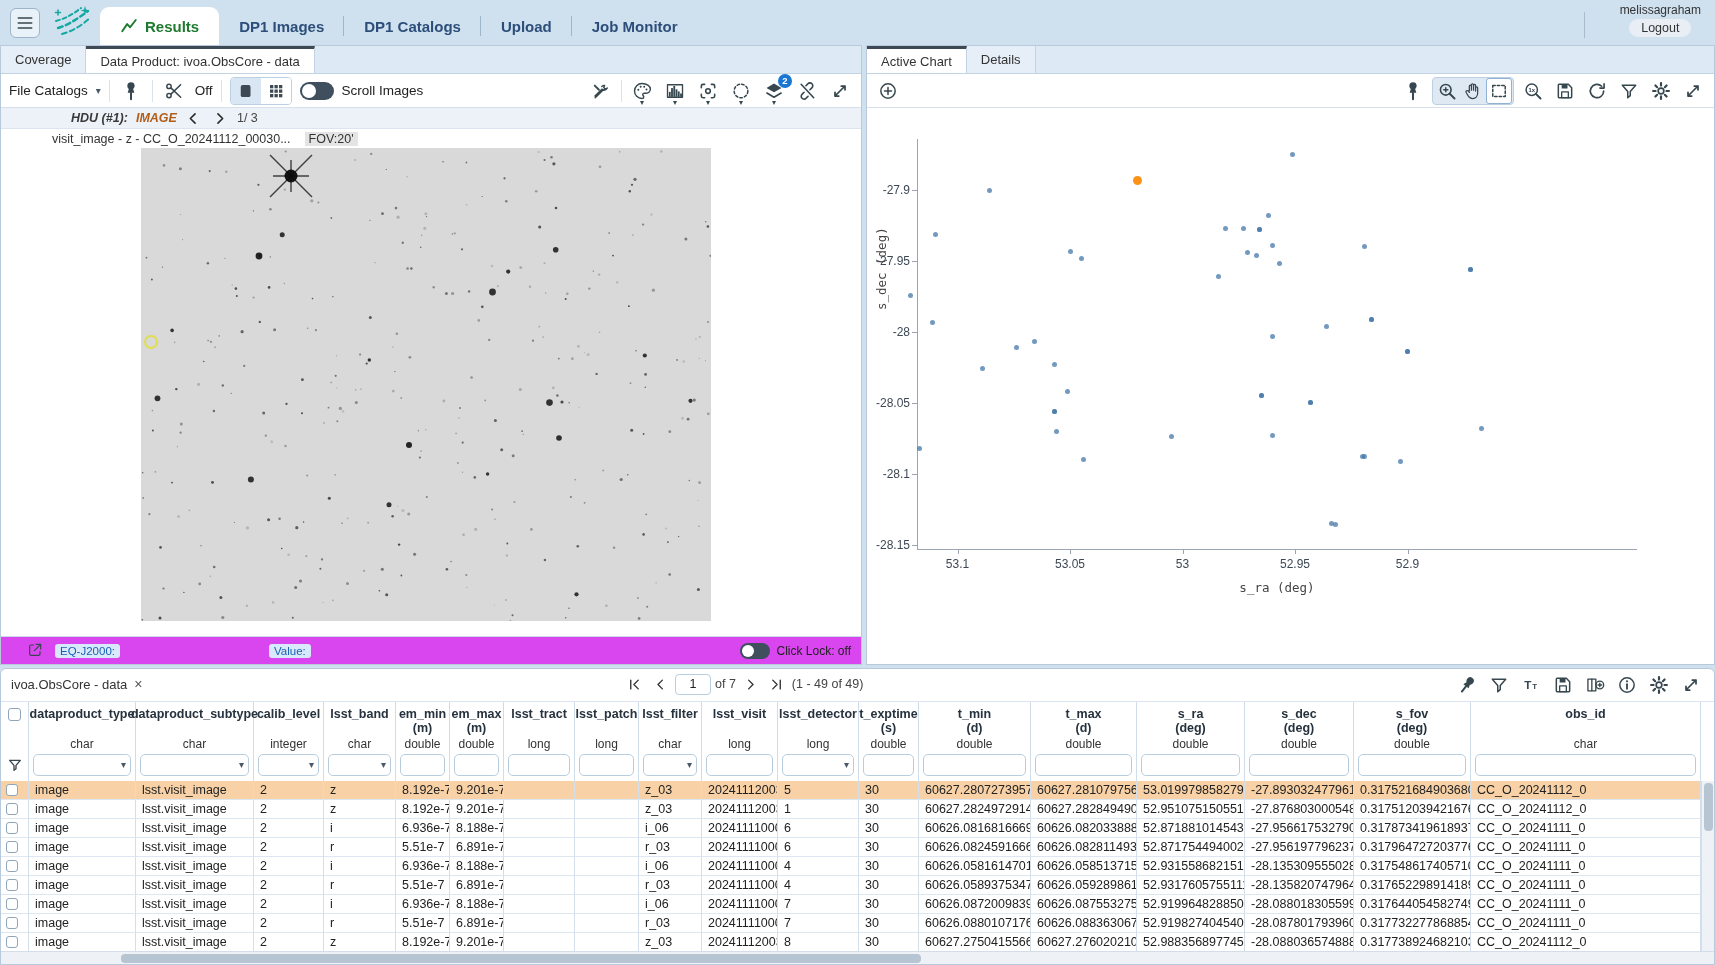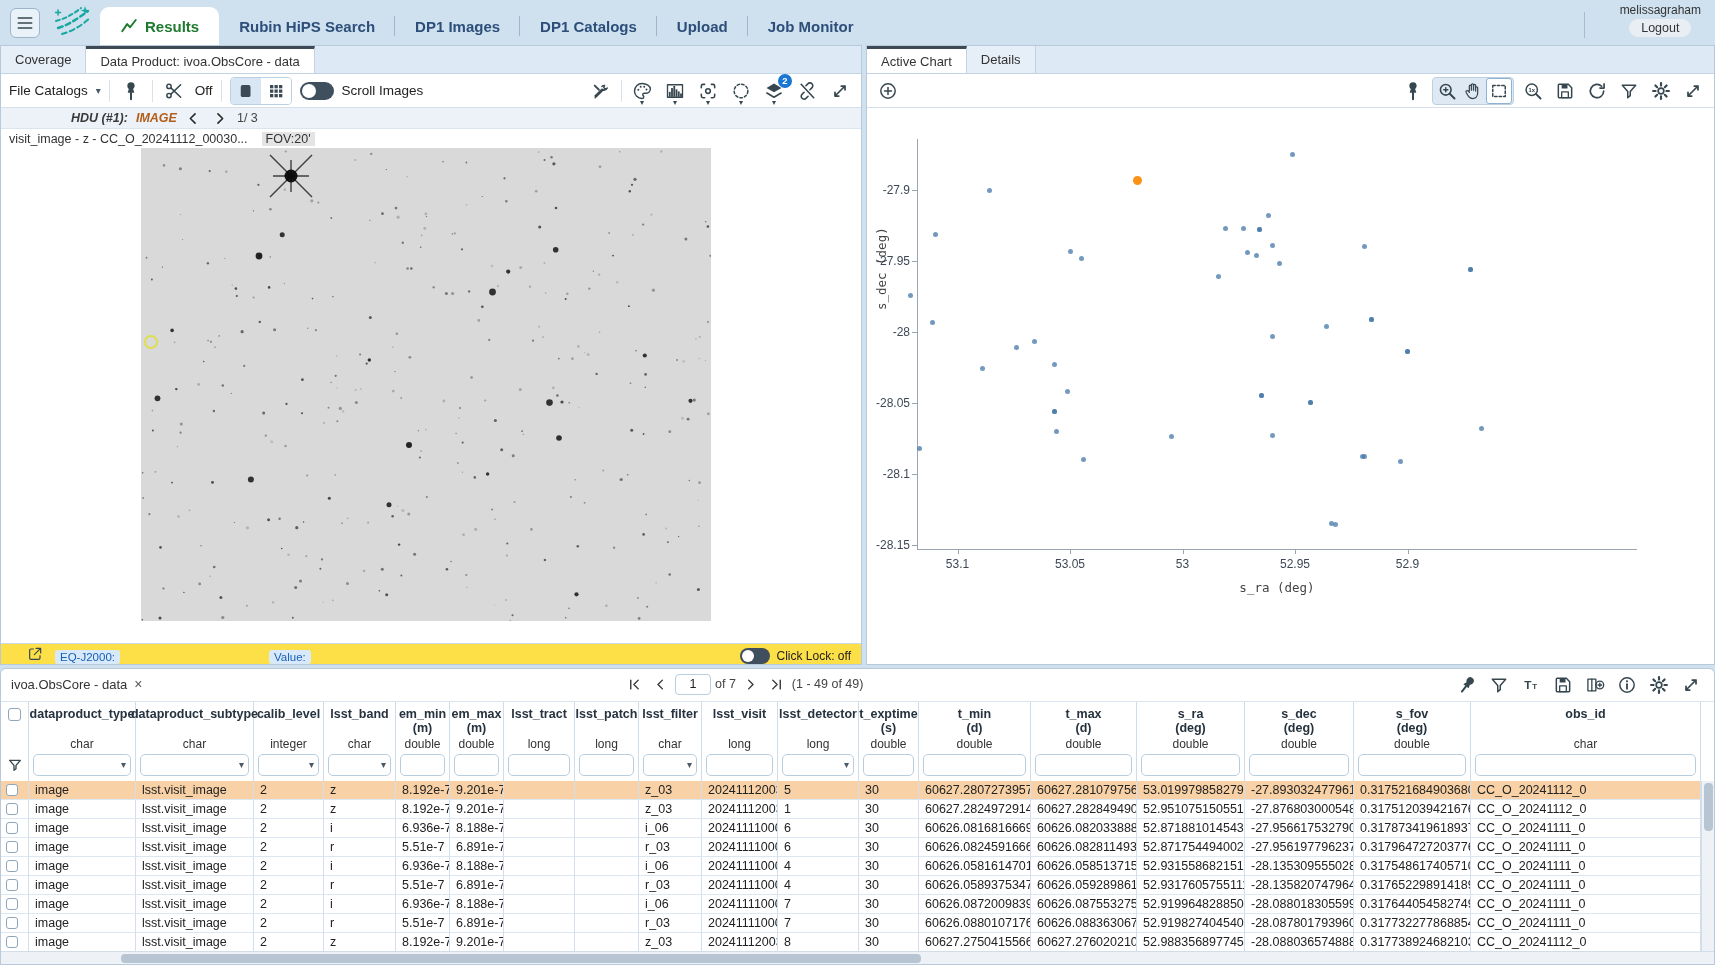--- a/index.html
+++ b/index.html
@@ -44,29 +44,29 @@
   .dd-caret { font-size:10px; color:#4a5a68; }
 
   
   #hdu-row { height:21px; background:#edf2f8; border-bottom:1px solid #dbe5f0; display:flex; align-items:center; padding-left:70px; gap:8px; font-size:12.5px; }
   #hdu-label { font-style:italic; font-weight:700; color:#3a3a3a; }
   #hdu-type { color:#b25d18; font-weight:700; font-style:italic; }
   .hdu-nav { width:18px; height:18px; display:flex; align-items:center; justify-content:center; color:#2b2b2b; cursor:pointer; }
   #hdu-page { color:#444; }
 
   
-  #img-title-row { height:19px; background:#fff; display:flex; align-items:center; font-size:12.5px; color:#333; }
+  #img-title-row { height:19px; background:#fff; display:flex; align-items:center; font-size:12.5px; color:#333;padding-left:43px; }
   #img-title { padding-left:8px; white-space:nowrap; }
   #fov-label { margin-left:14px; background:#e4e4e4; padding:0 4px; }
   #image-region { position:relative; height:473px; background:#fff; overflow:hidden; }
   #fits-image { position:absolute; left:140px; top:0; width:570px; height:473px; background:#d9d9d9; overflow:hidden; }
   #marker-circle { position:absolute; width:14px; height:14px; border:2px solid #dede4e; border-radius:50%; }
 
   
-  #img-status { position:absolute; left:0; bottom:0; width:860px; height:21px; background:#fde047; border-top:1px solid #cdd9e6; display:flex; align-items:flex-end; font-size:11.5px; }
+  #img-status { position:absolute; left:0; bottom:0; width:860px; height:28px; background:#d946ef; border-top:1px solid #cdd9e6; display:flex; align-items:center; font-size:11.5px; }
   .coord-pill { background:#d8e9fb; color:#1761b5; padding:1px 5px; border-radius:3px; }
   #status-expand { margin:0 10px 0 26px; color:#37474f; width:18px; height:18px; cursor:pointer; }
   #value-pill { position:absolute; left:268px; }
   #clicklock { position:absolute; right:10px; display:flex; align-items:center; gap:7px; font-size:12px; color:#222; }
   #clicklock .toggle { width:30px; height:16px; }
   #clicklock .knob { width:12px; height:12px; }
 
   
   #chart-area { position:relative; height:553px; background:#fff; }
   .spine { position:absolute; background:#9aa5b1; }
@@ -125,23 +125,20 @@
   </svg>
       </div>
     <div id="top-tabs">
         <div class="top-tab active">
           <span style="color: rgb(30, 122, 47);">
             <svg width="18" height="18" viewBox="0 0 24 24" fill="none" stroke="currentColor" stroke-width="2" stroke-linecap="round" stroke-linejoin="round">
               <path d="M3 19L9.5 9.5l4 4.2L21 4" stroke-width="2.6"></path>
             </svg>
           </span>
           <span>Results</span>
-        </div>
-        <div class="top-tab">
-          <span>Rubin HiPS Search</span>
         </div>
         <div class="top-tab">
           <span>DP1 Images</span>
         </div>
         <div class="top-tab">
           <span>DP1 Catalogs</span>
         </div>
         <div class="top-tab">
           <span>Upload</span>
         </div>

